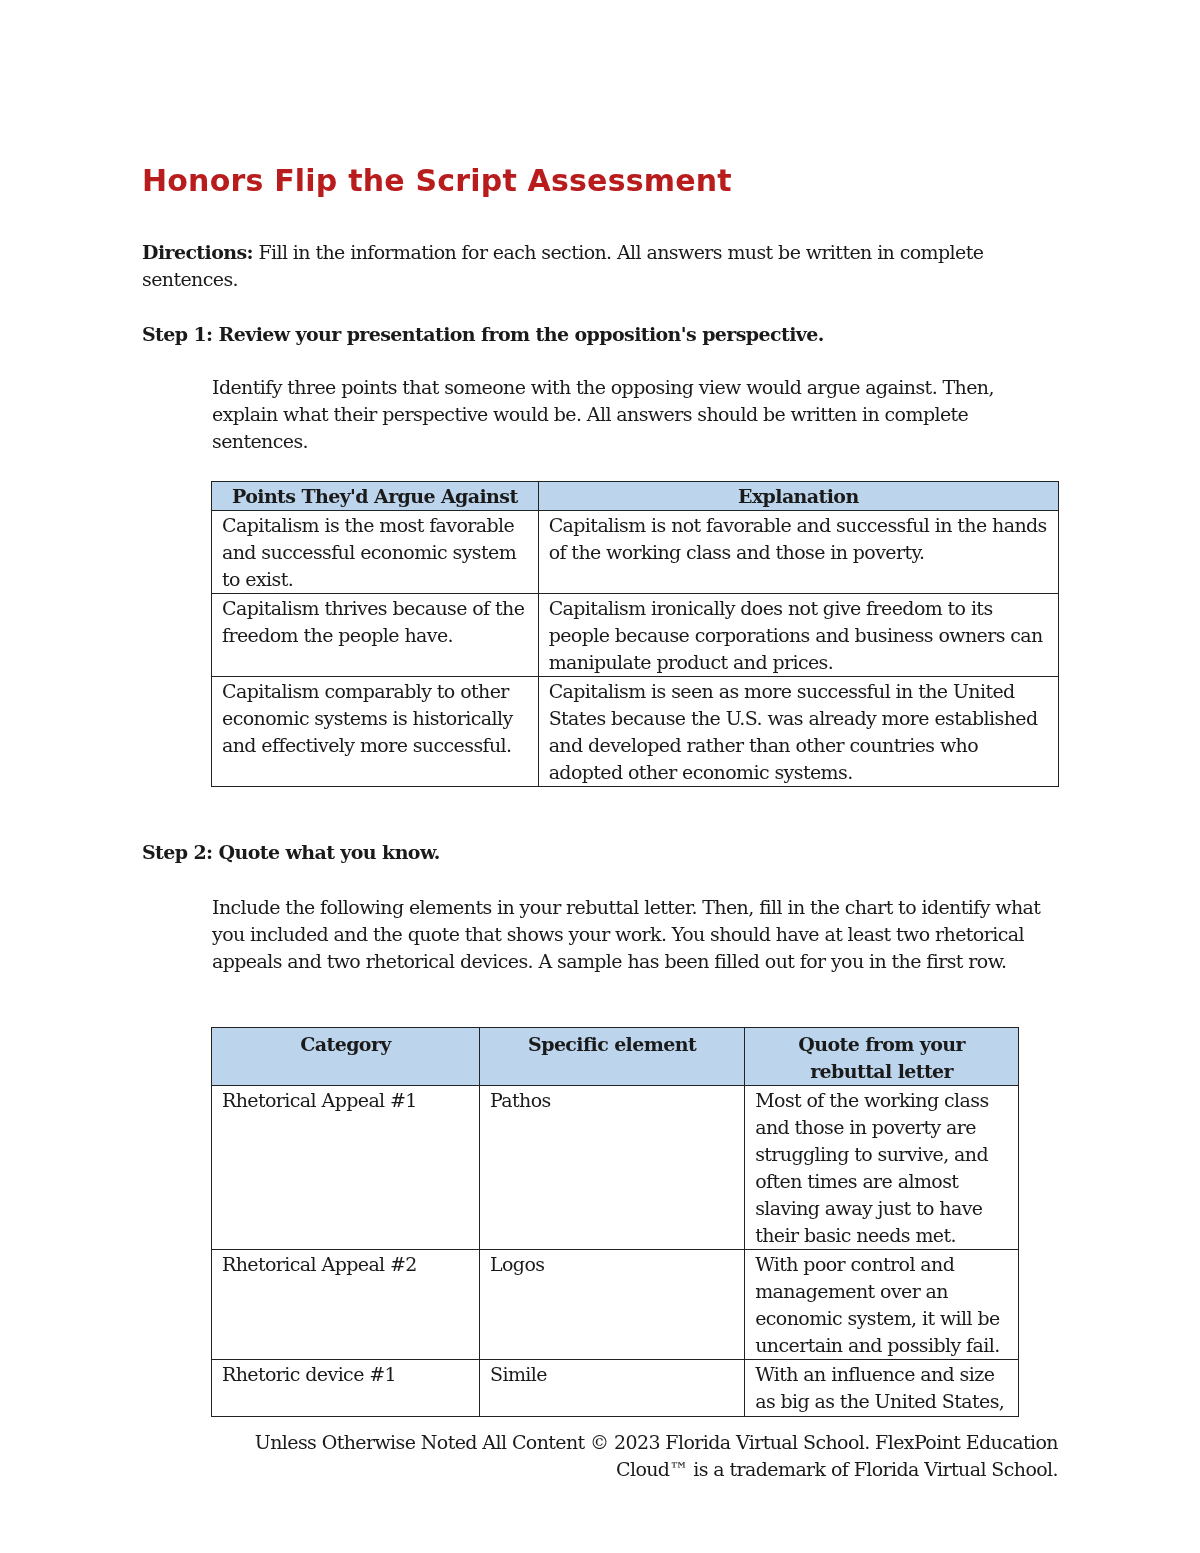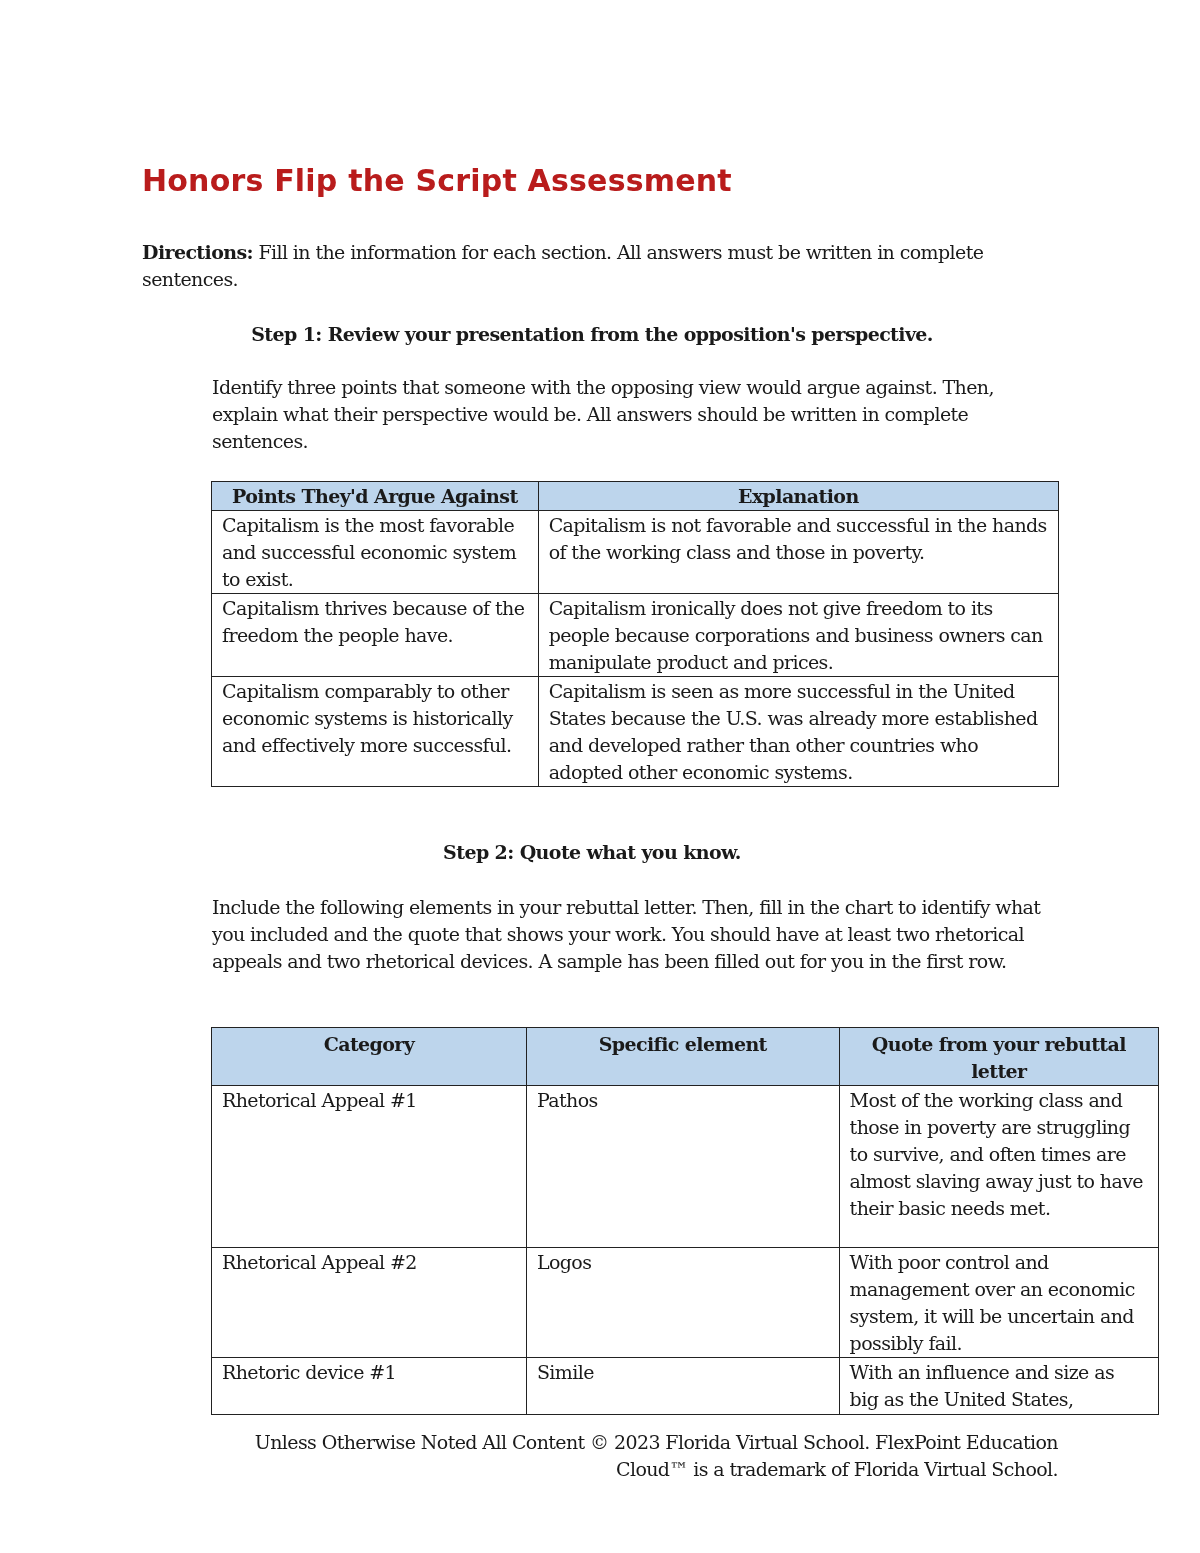--- a/index.html
+++ b/index.html
@@ -20,21 +20,21 @@
       color: #b91c1c;
       letter-spacing: 0.2px;
       white-space: nowrap;
     }
     .para {
       position: absolute;
       font-size: 19px;
       line-height: 27px;
       letter-spacing: -0.6px;
     }
-    .bold { font-weight: bold; text-align: center; }
+    .bold { font-weight: bold; }
     .directions { left: 142px; top: 239px; width: 900px; }
     .step1-heading { left: 142px; top: 321px; width: 900px; white-space: nowrap; }
     .step1-body { left: 212px; top: 374px; width: 840px; }
     .step2-heading { left: 142px; top: 839px; width: 900px; white-space: nowrap; }
     .step2-body { left: 212px; top: 894px; width: 850px; }
 
     table {
       position: absolute;
       border-collapse: collapse;
       font-size: 19px;
@@ -55,21 +55,21 @@
       text-align: center;
     }
     .t1 { left: 211px; top: 481px; width: 848px; }
     .t1 .c1 { width: 327px; }
     .t1 .c2 { width: 521px; }
     .t1 th { height: 29px; padding-top: 1px; }
     .t1 .r1 td { height: 82px; }
     .t1 .r2 td { height: 82px; }
     .t1 .r3 td { height: 110px; }
 
-    .t2 { left: 211px; top: 1027px; width: 948px; }
+    .t2 { left: 211px; top: 1027px; width: 808px; }
     .t2 .c1 { width: 282px; }
     .t2 .c2 { width: 280px; }
     .t2 .c3 { width: 286px; }
     .t2 th { height: 57px; padding-top: 3px; }
     .t2 .r1 td { height: 162px; }
     .t2 .r2 td { height: 108px; }
     .t2 .r3 td { height: 57px; }
 
     .footer {
       position: absolute;

